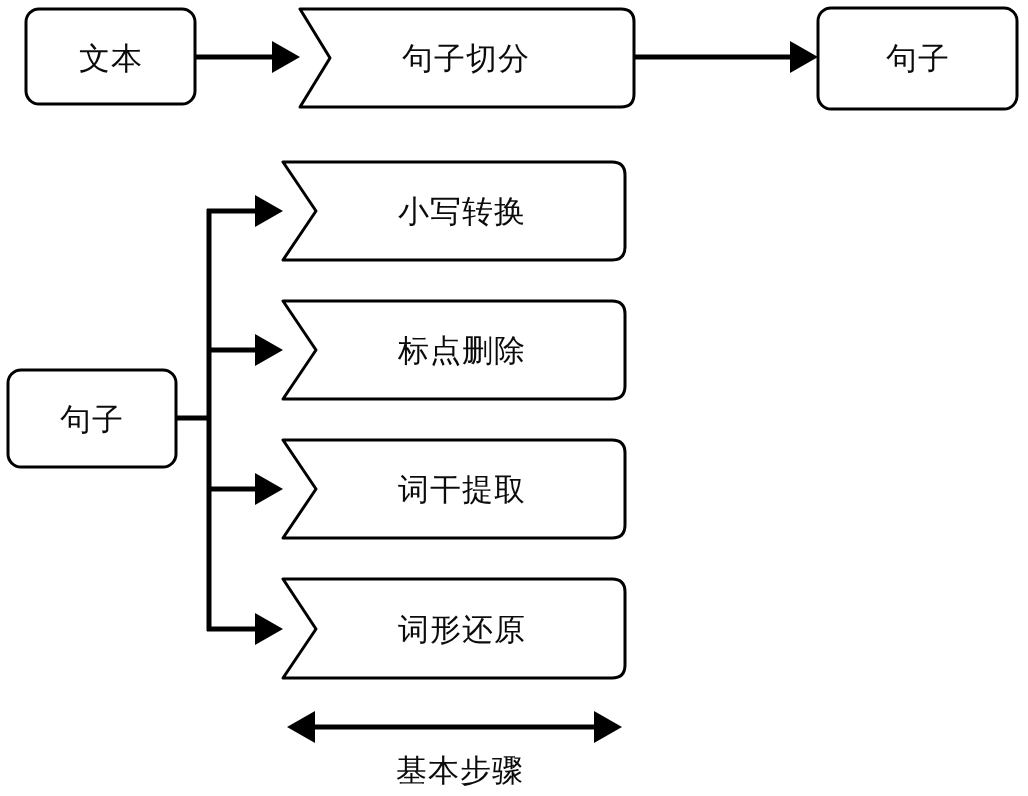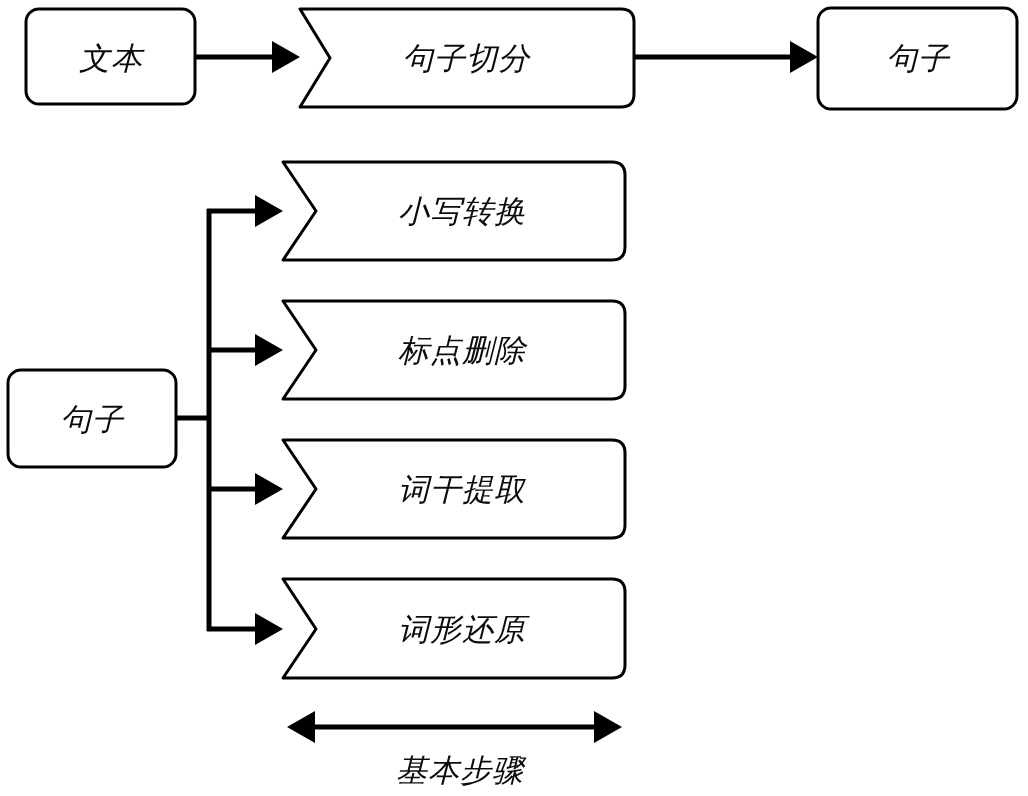--- a/index.html
+++ b/index.html
@@ -9,21 +9,20 @@
   }
   body {
     font-family: "DejaVu Sans", "Liberation Sans", sans-serif;
   }
   #diagram-root {
     position: relative;
     width: 1028px;
     height: 796px;
     background: #ffffff;
     overflow: hidden;
-    font-style: italic;
   }
   #diagram-svg {
     position: absolute;
     left: 0;
     top: 0;
     width: 1028px;
     height: 796px;
   }
   .shape-outline {
     fill: #ffffff;

